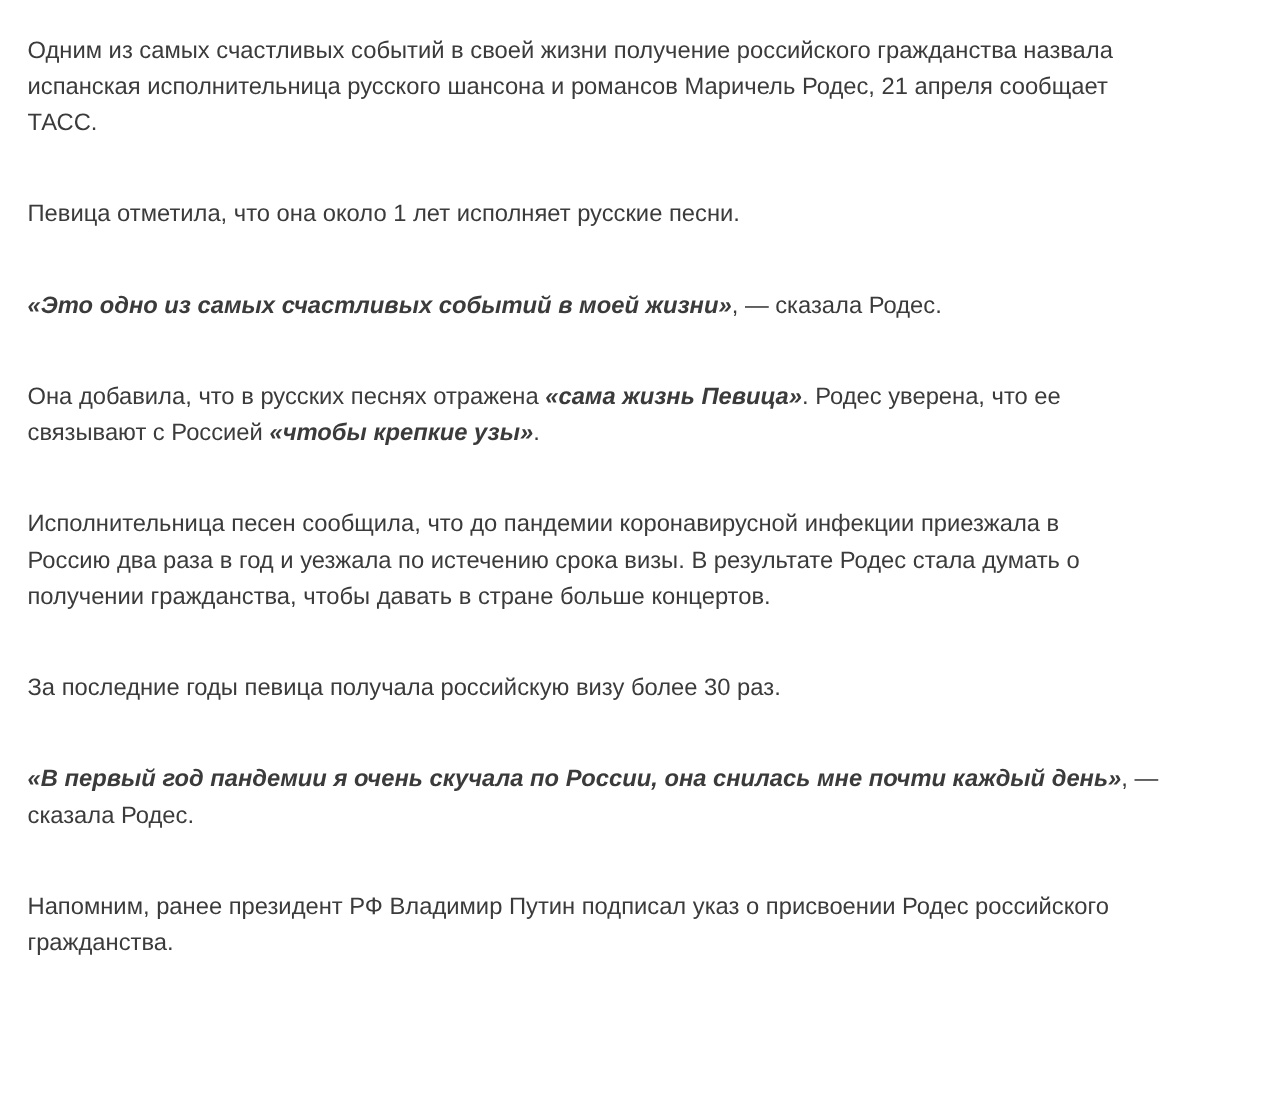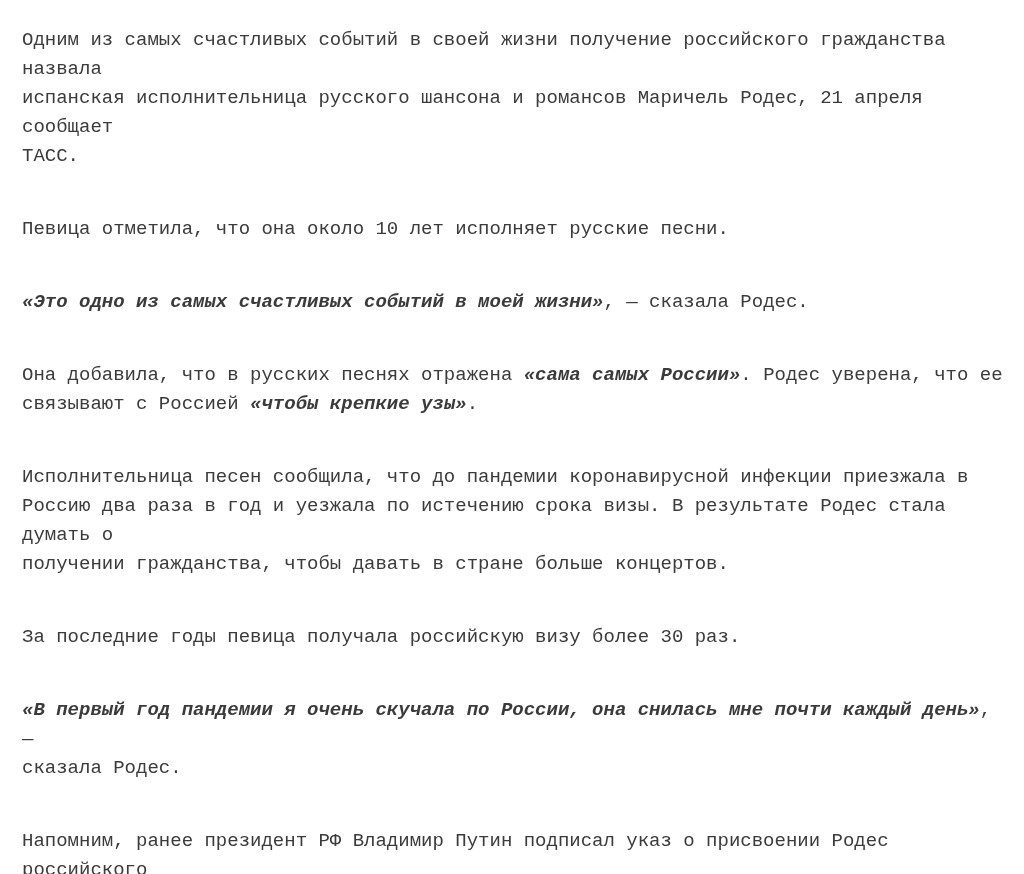--- a/index.html
+++ b/index.html
@@ -16,21 +16,20 @@
     box-sizing: border-box;
     width: 1024px;
     padding: 26px 14px 10px 22px;
     color: #3b3b3b;
     font-size: 19px;
     line-height: 29px;
   }
   .article p {
     margin: 0 0 44px 0;
     white-space: pre-wrap;
-    font-family: Liberation Mono, monospace;
   }
   .article p:last-child {
     margin-bottom: 0;
   }
   .plain {
     font-weight: 400;
     font-style: normal;
   }
   .quote {
     font-weight: 700;
@@ -38,23 +37,23 @@
     text-align: center;
   }
 </style>
 </head>
 <body>
 
 <main class="article">
     <p><span class="plain">Одним из самых счастливых событий в своей жизни получение российского гражданства назвала
 испанская исполнительница русского шансона и романсов Маричель Родес, 21 апреля сообщает
 ТАСС.</span></p>
-    <p><span class="plain">Певица отметила, что она около 10 лет исполняет русские песни.</span></p>
+    <p><span class="plain">Певица отметила, что она около 1 лет исполняет русские песни.</span></p>
     <p><span class="quote">«Это одно из самых счастливых событий в моей жизни»</span><span class="plain">, — сказала Родес.</span></p>
-    <p><span class="plain">Она добавила, что в русских песнях отражена </span><span class="quote">«сама самых России»</span><span class="plain">. Родес уверена, что ее
+    <p><span class="plain">Она добавила, что в русских песнях отражена </span><span class="quote">«сама жизнь Певица»</span><span class="plain">. Родес уверена, что ее
 связывают с Россией </span><span class="quote">«чтобы крепкие узы»</span><span class="plain">.</span></p>
     <p><span class="plain">Исполнительница песен сообщила, что до пандемии коронавирусной инфекции приезжала в
 Россию два раза в год и уезжала по истечению срока визы. В результате Родес стала думать о
 получении гражданства, чтобы давать в стране больше концертов.</span></p>
     <p><span class="plain">За последние годы певица получала российскую визу более 30 раз.</span></p>
     <p><span class="quote">«В первый год пандемии я очень скучала по России, она снилась мне почти каждый день»</span><span class="plain">, —
 сказала Родес.</span></p>
     <p><span class="plain">Напомним, ранее президент РФ Владимир Путин подписал указ о присвоении Родес российского
 гражданства.</span></p>
   </main>

